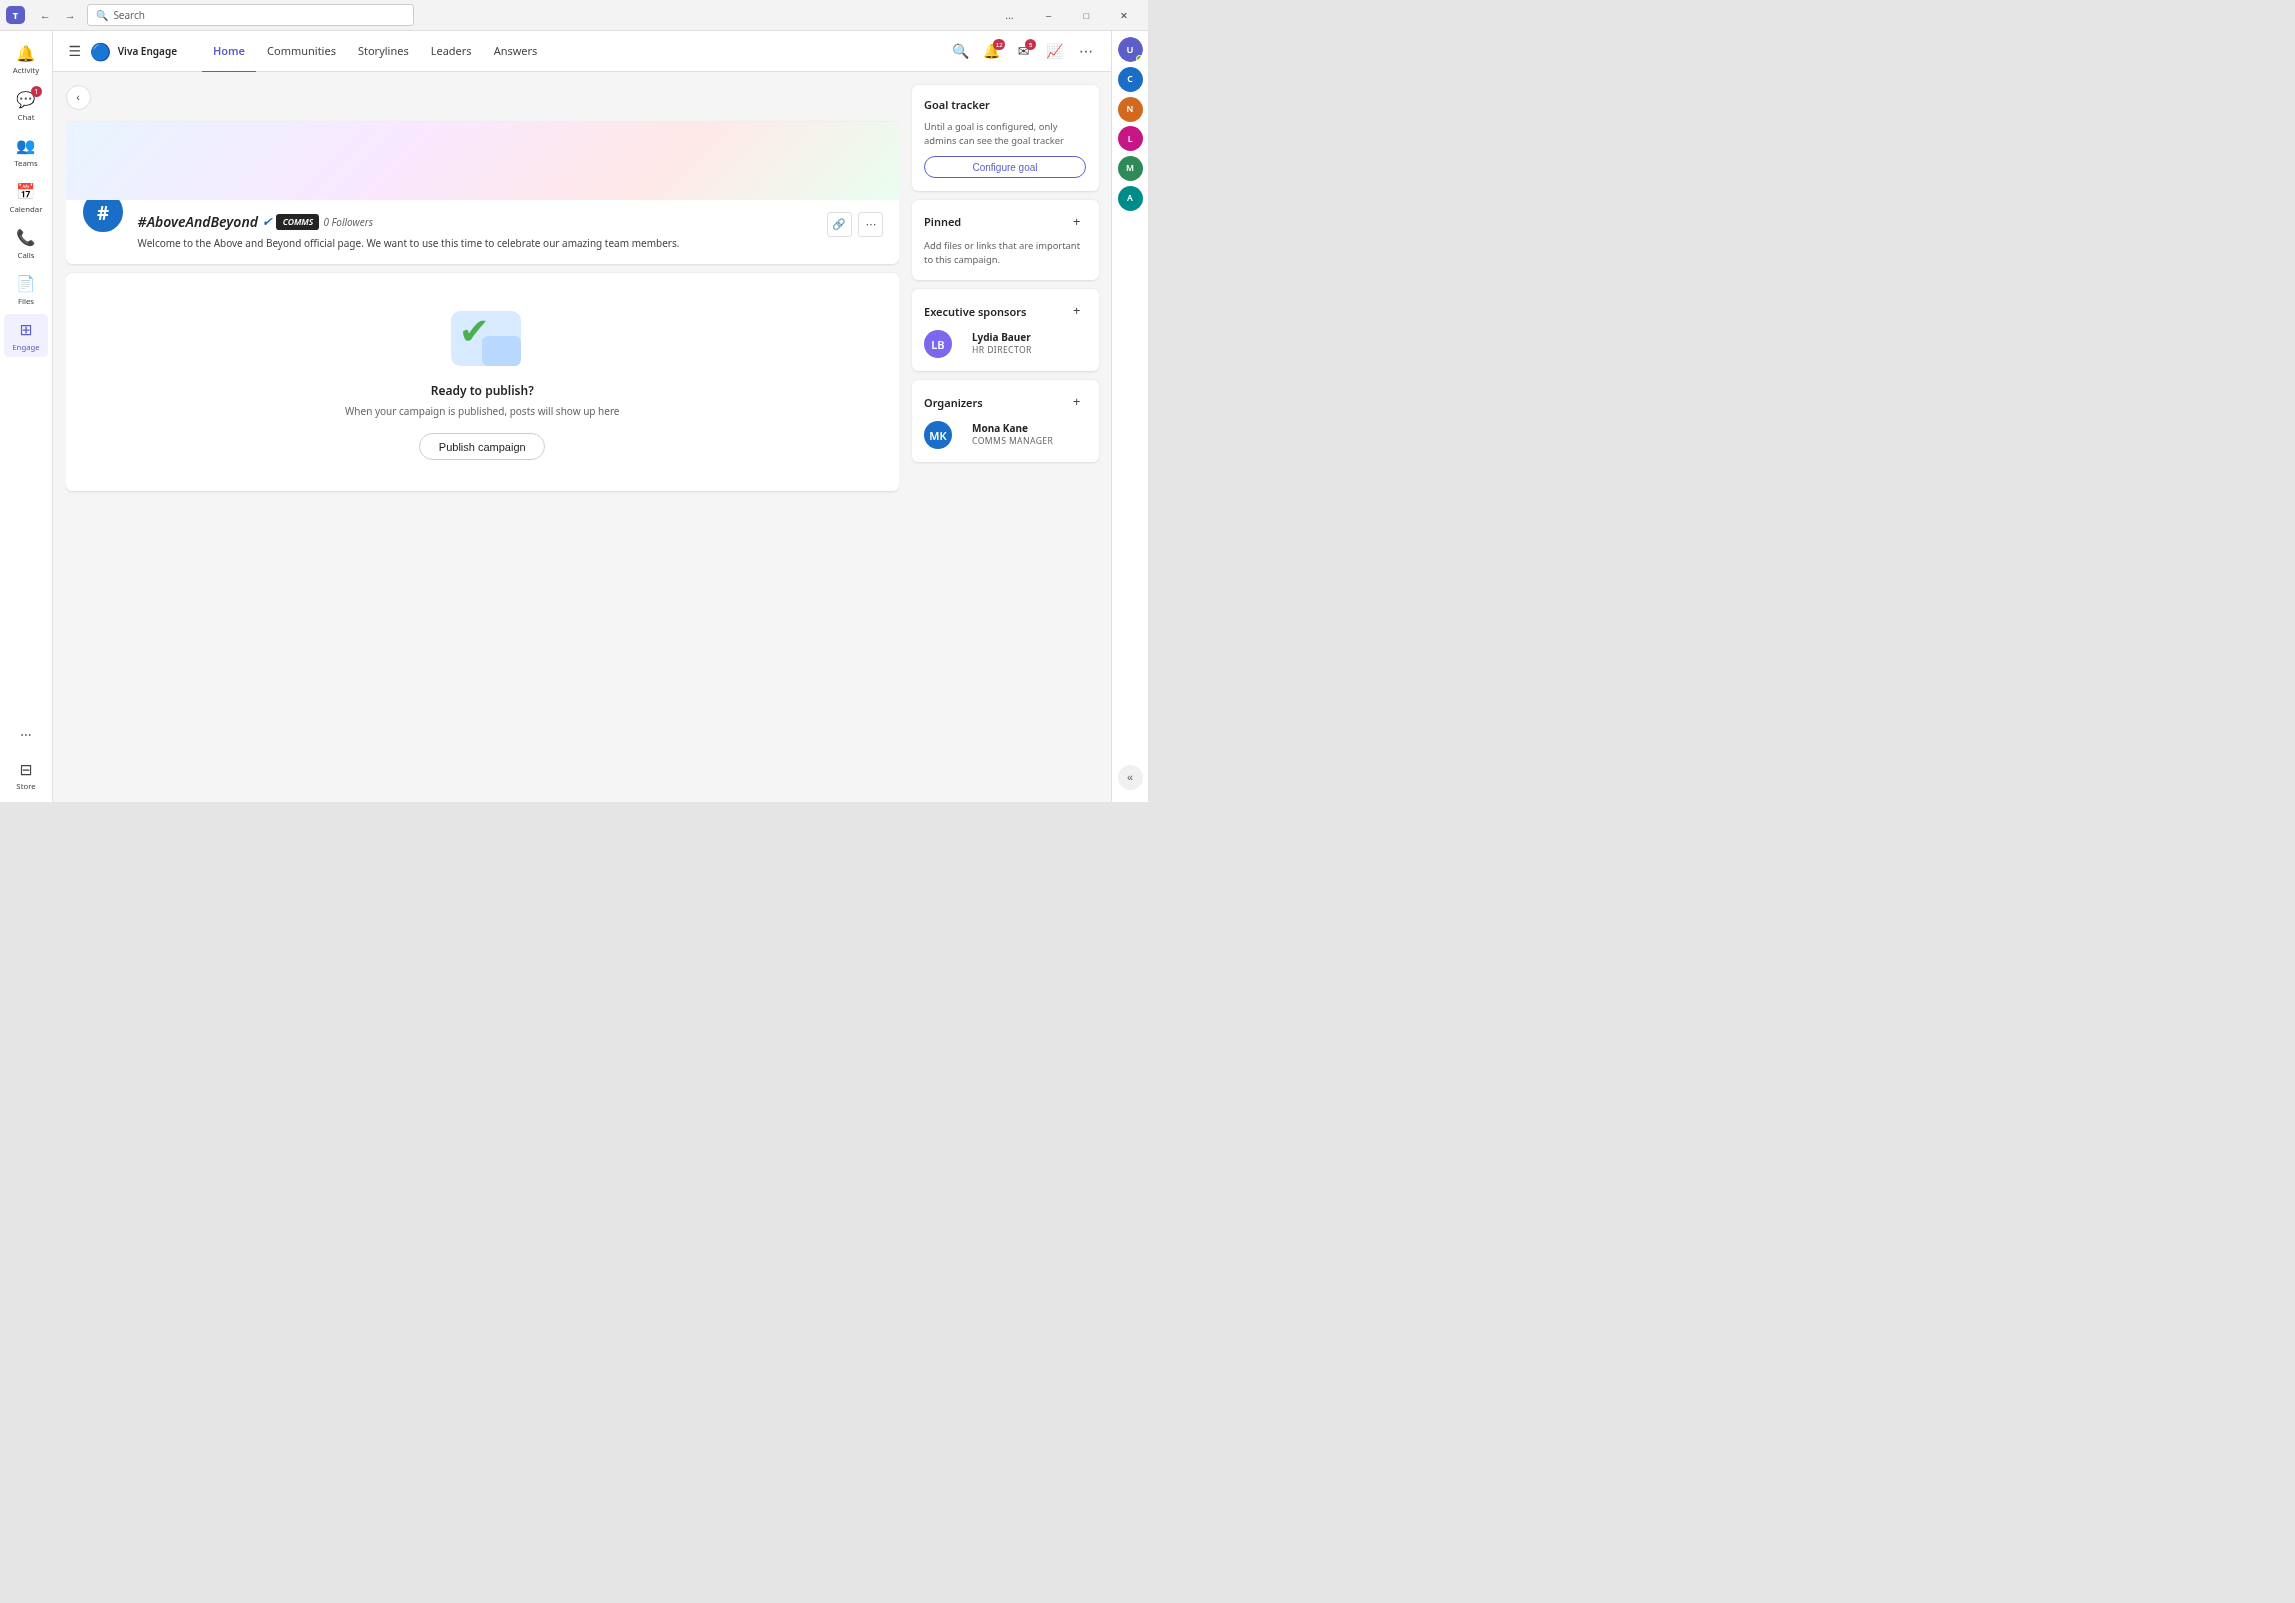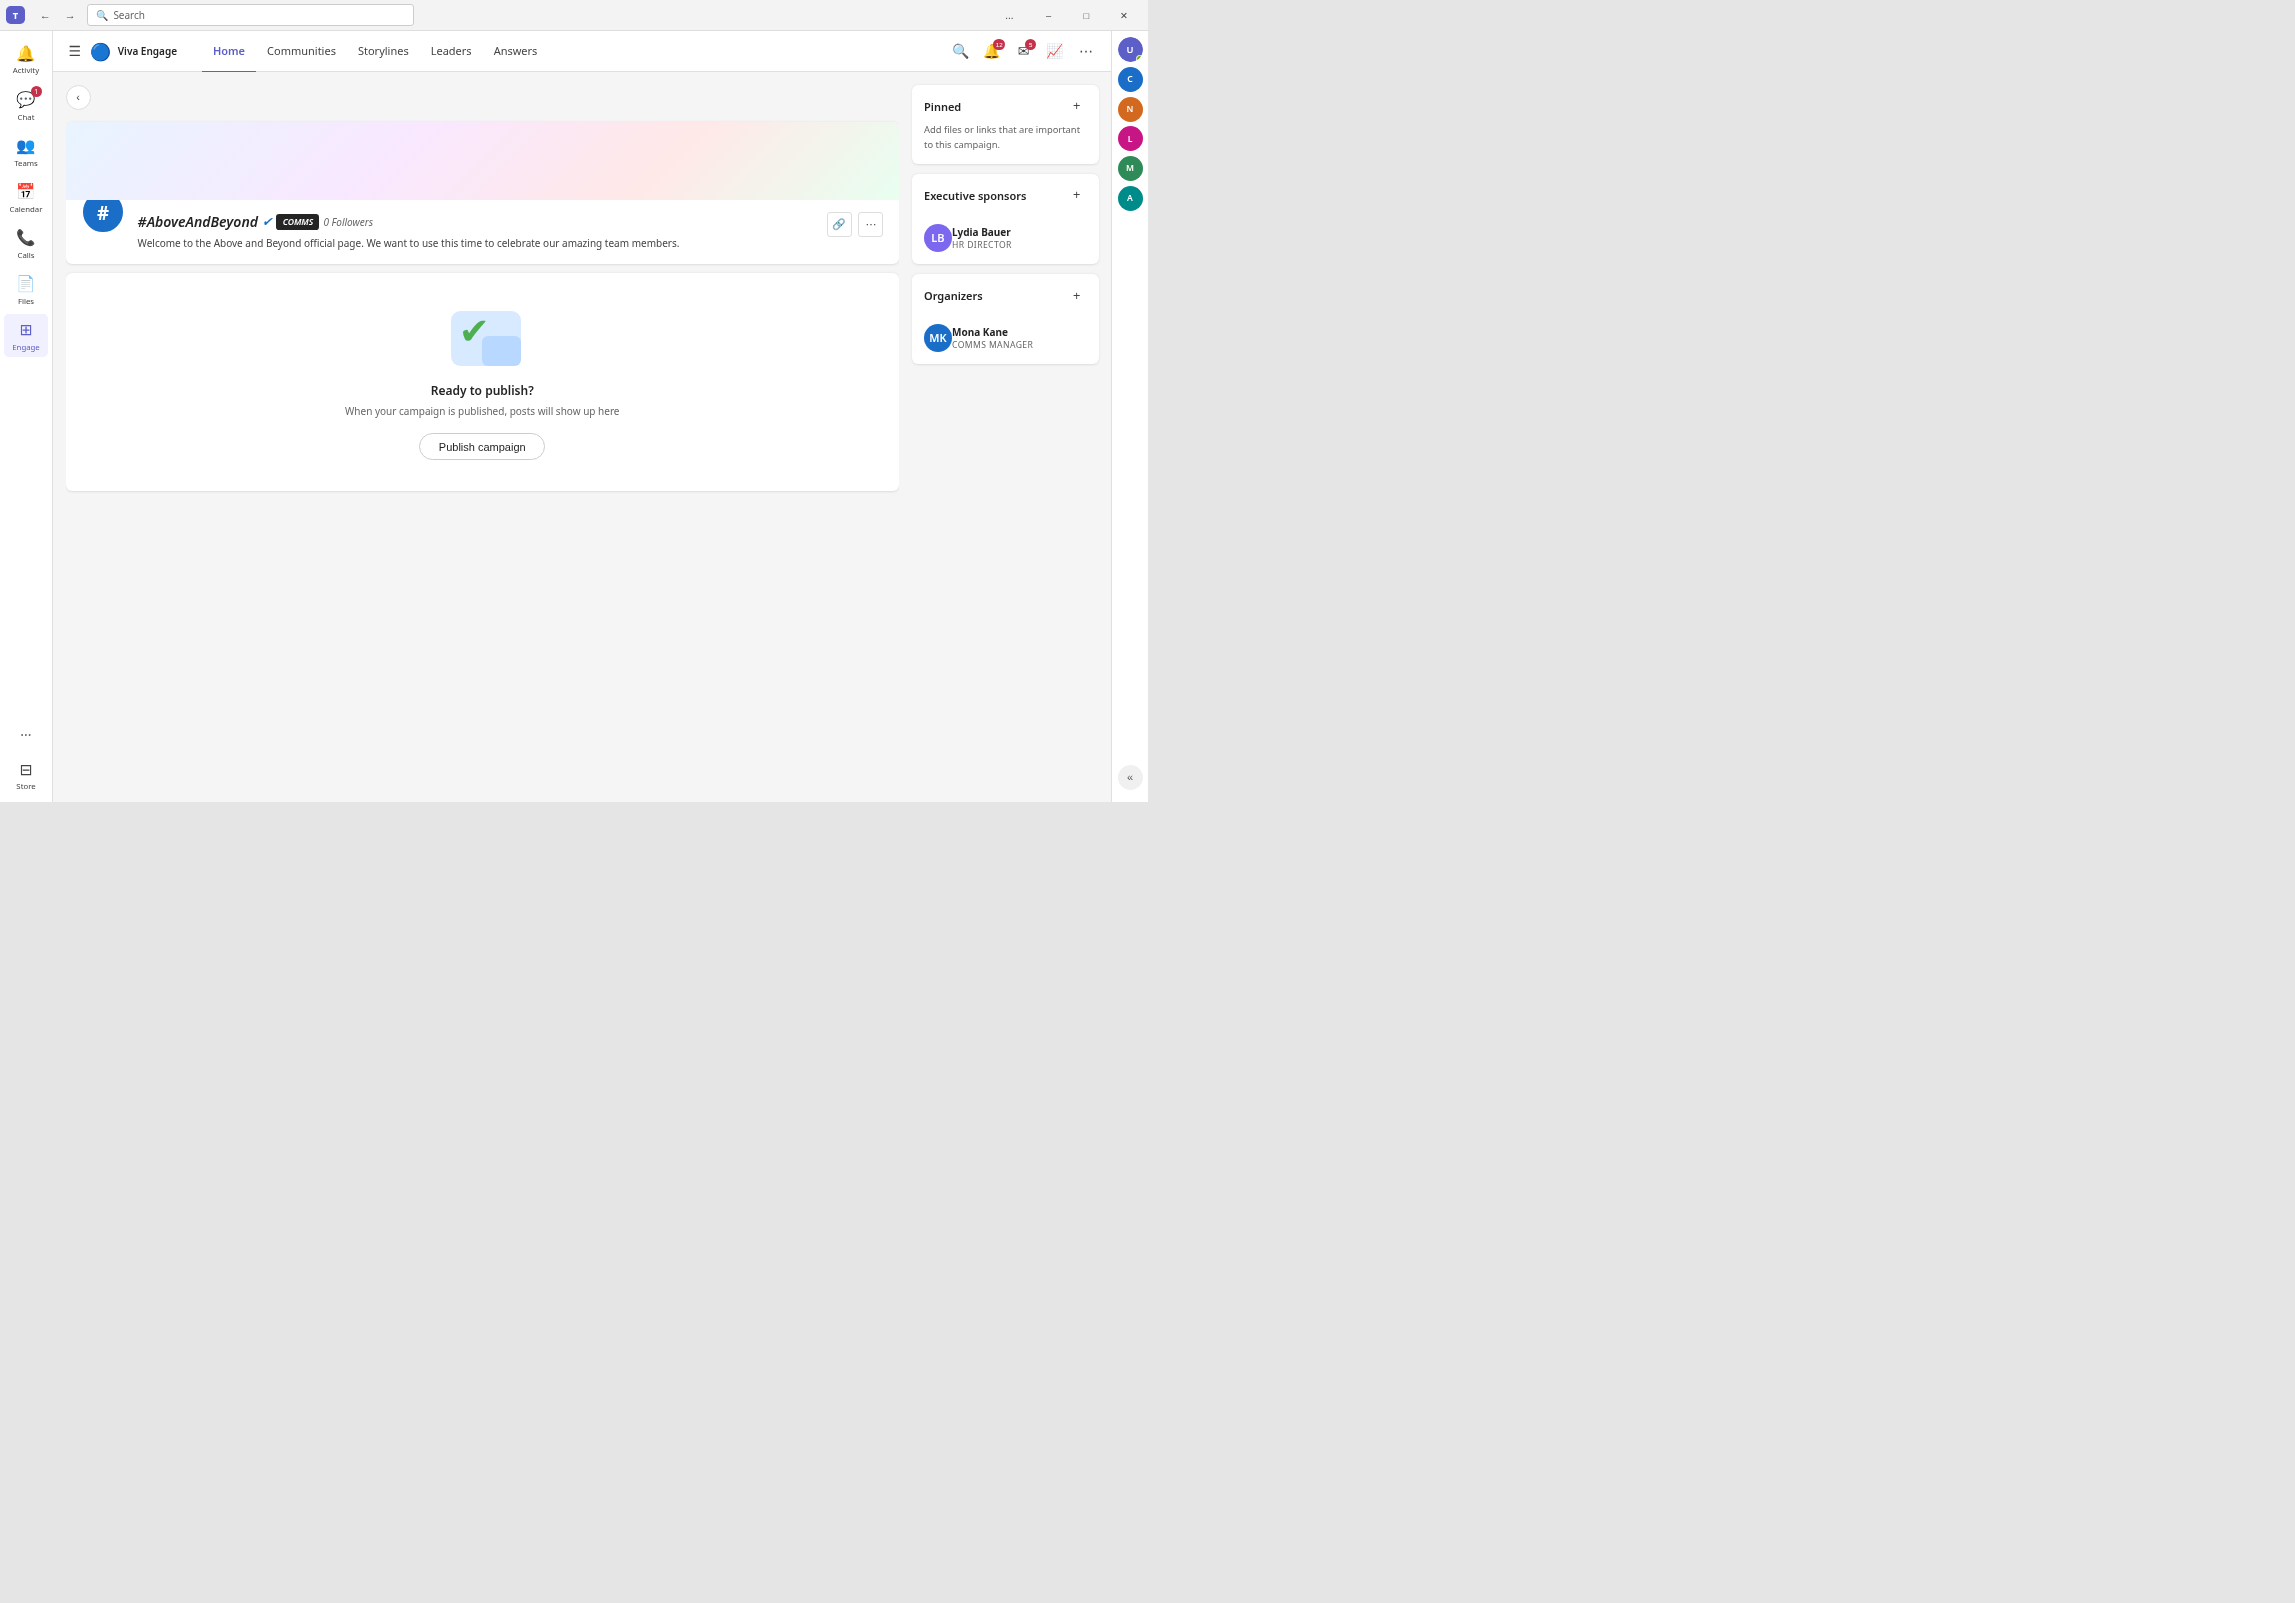--- a/index.html
+++ b/index.html
@@ -297,21 +297,21 @@
       display: flex; align-items: center; justify-content: center;
       font-size: 12.5px; color: #444;
     }
     .widget-desc { font-size: 9.4px; color: #666; line-height: 1.5; }
     .configure-goal-btn {
       display: block; width: 100%;
       background: #fff; border: 0.8px solid #5b5fc7; color: #5b5fc7;
       padding: 4.7px 9.4px; border-radius: 12.5px; cursor: pointer;
       font-size: 10px; font-weight: 500; margin-top: 7.8px; text-align: center;
     }
-    .person-row { display: flex; align-items: center; gap: 0; margin-top: 19px; }
+    .person-row { display: flex; align-items: flex-start; gap: 20px; margin-top: 10px; }
     .person-avatar-placeholder {
       width: 28px; height: 28px; border-radius: 50%;
       display: flex; align-items: center; justify-content: center;
       font-size: 11px; font-weight: 600; color: white; flex-shrink: 0;
     }
     .person-name { font-size: 10px; font-weight: 700; color: #242424; }
     .person-role { font-size: 8.6px; color: #666; text-transform: uppercase; letter-spacing: 0.4px; }
 
     
     .av-purple { background: #7b68ee; }
@@ -451,20 +451,27 @@
           </div>
           <div class="ready-title">Ready to publish?</div>
           <div class="ready-desc">When your campaign is published, posts will show up here</div>
           <button class="publish-btn">Publish campaign</button>
         </div>
 
       </div>
 
       <div class="right-widgets">
 
+        <div class="widget-card">
+          <div class="widget-header">
+            <span class="widget-title">Goal tracker</span>
+          </div>
+          <div class="widget-desc">Until a goal is configured, only admins can see the goal tracker</div>
+          <button class="configure-goal-btn">Configure goal</button>
+        </div>
 
         <div class="widget-card">
           <div class="widget-header">
             <span class="widget-title">Pinned</span>
             <button class="widget-add-btn">+</button>
           </div>
           <div class="widget-desc">Add files or links that are important to this campaign.</div>
         </div>
 
         <div class="widget-card">

